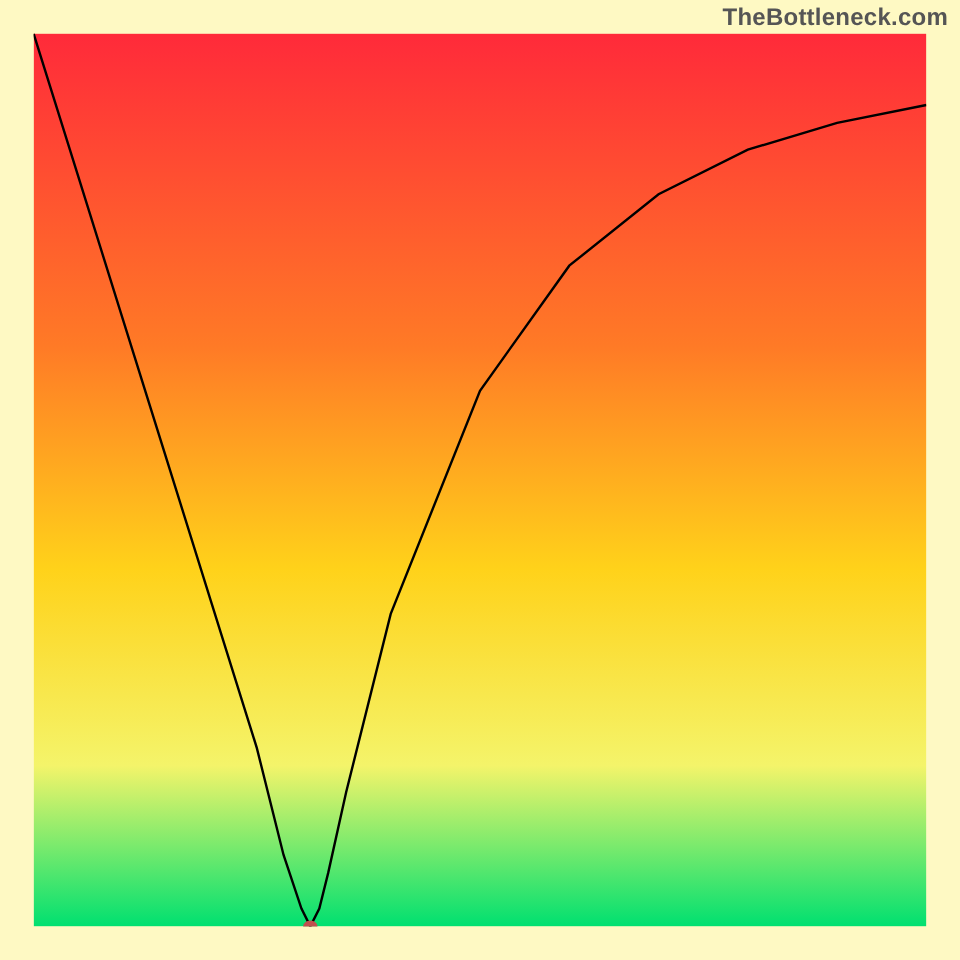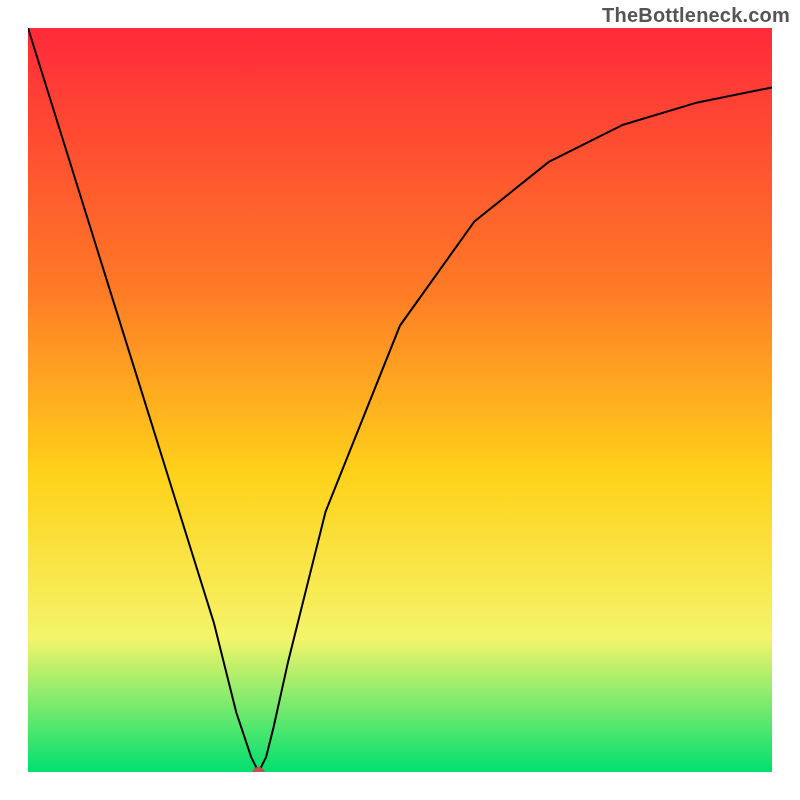--- a/index.html
+++ b/index.html
@@ -8,21 +8,21 @@
     width: 800px;
     height: 800px;
     background: #000;
     font-family: Arial, Helvetica, sans-serif;
     overflow: hidden;
   }
   .frame {
     position: relative;
     width: 800px;
     height: 800px;
-    background: #ffffff;
+    background: #fef9c3;
   }
   .watermark {
     position: absolute;
     top: 4px;
     right: 10px;
     color: #555;
     font-size: 20px;
     font-weight: 600;
     letter-spacing: 0.2px;
     user-select: none;

